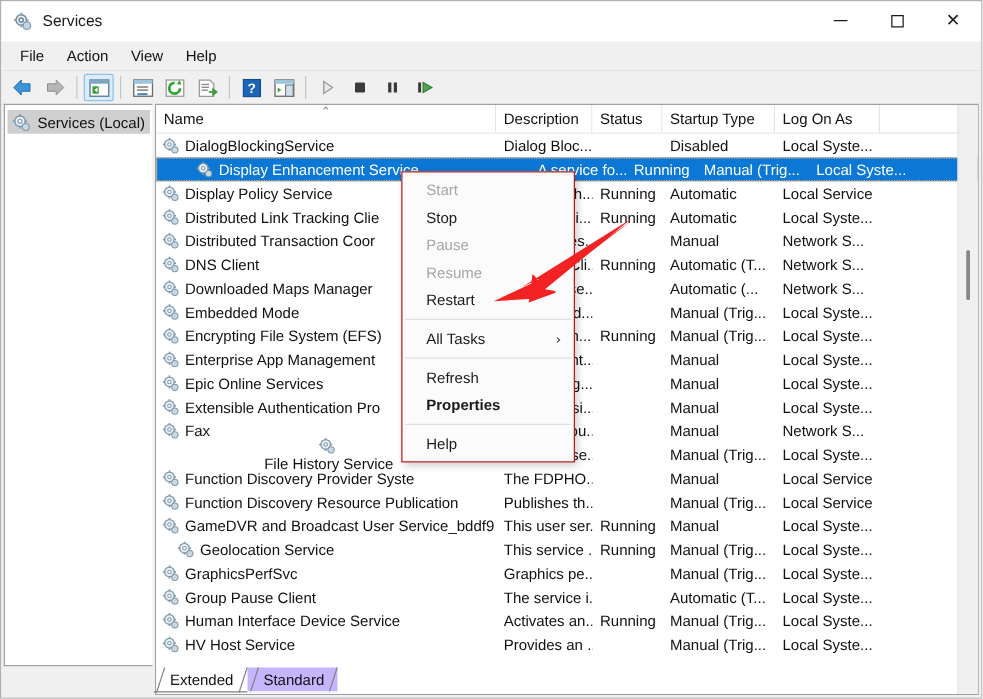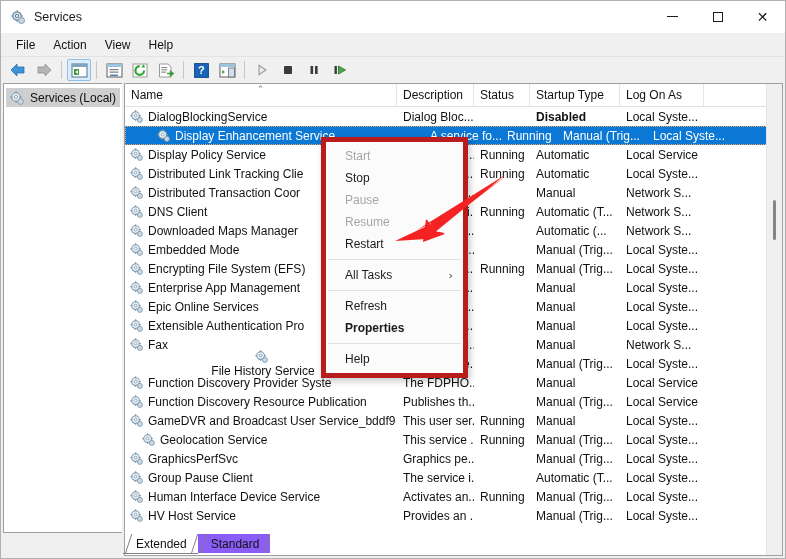--- a/index.html
+++ b/index.html
@@ -250,31 +250,31 @@
     height: 20px;
     background: #808080;
   }
   .tab .edge-l { left: 5px; transform: skewX(-18deg); }
   .tab .edge-r { right: 3px; transform: skewX(-18deg); }
   .tab .under {
     position: absolute;
     left: 0; right: 0; bottom: 0; height: 1px;
     background: #808080;
   }
-  .tab.active { background: #8b5cf6; }
+  .tab.active { background: #c4b5fd; }
   .tab.active .under { background: #ffffff; }
 
   
   .ctxmenu {
     position: absolute;
     left: 320px;
     top: 136px;
     width: 137px;
     background: #fbfbfb;
-    border: 5px solid #b91c1c;
+    border: 1px solid #b91c1c;
     box-shadow: 2px 3px 7px rgba(0,0,0,0.22);
     padding: 3px 0;
     z-index: 40;
     font-size: 12px;
   }
   .ctx-item {
     height: 22px;
     display: flex;
     align-items: center;
     padding-left: 19px;
@@ -488,21 +488,21 @@
                     <rect x="6.4" y="10.7" width="1.3" height="1.9"></rect>
                     <rect x="1.4" y="6.4" width="1.9" height="1.3"></rect>
                     <rect x="10.7" y="6.4" width="1.9" height="1.3"></rect>
                   </g>
                   <circle cx="11.6" cy="11.6" r="2.7" fill="#cbd8e2" stroke="#7e99ad" stroke-width="0.9"></circle>
                 </svg></span>
               <span>DialogBlockingService</span>
             </div>
             <div class="cell" style="width: 77px;">Dialog Bloc...</div>
             <div class="cell" style="width: 56px;"></div>
-            <div class="cell" style="width: 90px; font-weight: bold;">Disabled</div>
+            <div class="cell" style="width: 90px;">Disabled</div>
             <div class="cell" style="width: 84px;">Local Syste...</div>
           </div>
           <div class="lv-row selected">
             <div class="cell name" style="width: 272px; margin-left: 27px;">
               <span class="svc-icon"><svg width="15" height="15" viewBox="0 0 16 16">
                   <circle cx="7" cy="7" r="4.1" fill="#eaf0f4" stroke="#7e99ad" stroke-width="1.1"></circle>
                   <circle cx="7" cy="7" r="1.5" fill="#ffffff" stroke="#7e99ad" stroke-width="0.9"></circle>
                   <g fill="#7e99ad">
                     <rect x="6.4" y="1.4" width="1.3" height="1.9"></rect>
                     <rect x="6.4" y="10.7" width="1.3" height="1.9"></rect>

